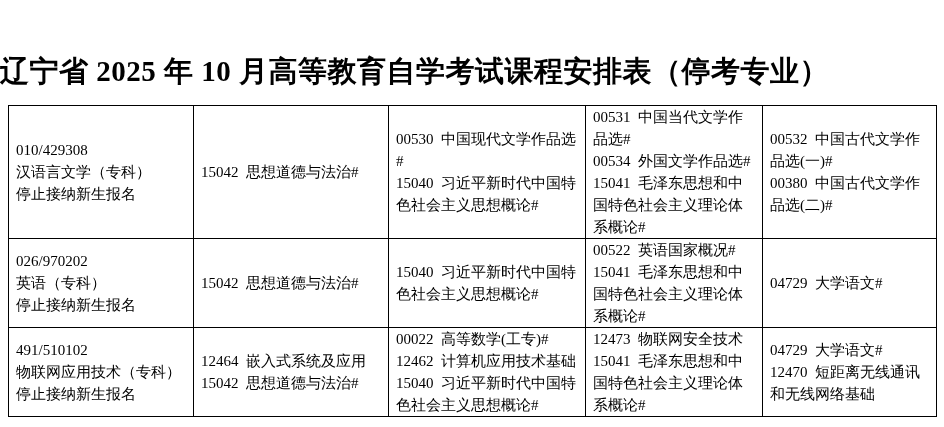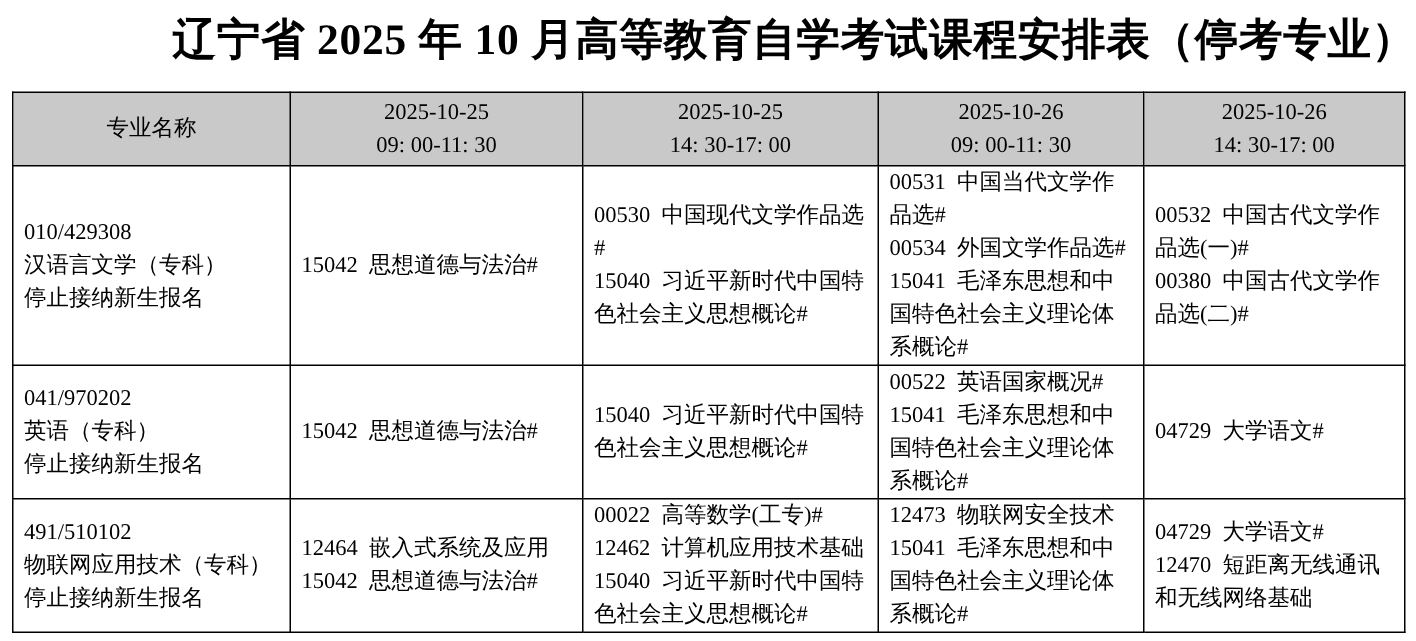--- a/index.html
+++ b/index.html
@@ -6,27 +6,28 @@
     margin: 0;
     padding: 0;
     background: #ffffff;
     width: 944px;
     height: 427px;
     overflow: hidden;
     font-family: "Liberation Serif", "DejaVu Serif", serif;
     color: #000000;
   }
   .title {
-    text-align: right;
+    text-align: left;
     font-size: 29px;
     font-weight: bold;
     line-height: 42px;
     padding-top: 6px;
     letter-spacing: 0.5px;
     white-space: nowrap;
+    margin-top: 44px;
   }
   table.schedule {
     border-collapse: collapse;
     table-layout: fixed;
     width: 928px;
     margin-left: 8px;
     margin-top: 13px;
   }
   col.c0 { width: 185px; }
   col.c1 { width: 195px; }
@@ -64,46 +65,35 @@
 
 <table class="schedule">
   <colgroup>
     <col class="c0">
       <col class="c1">
       <col class="c2">
       <col class="c3">
       <col class="c4">
   </colgroup>
   <tbody>
-    <tr class="hdr">
-      <th>专业名称</th>
-      <th>2025-10-25
-09: 00-11: 30</th>
-      <th>2025-10-25
-14: 30-17: 00</th>
-      <th>2025-10-26
-09: 00-11: 30</th>
-      <th>2025-10-26
-14: 30-17: 00</th>
-    </tr>
     <tr class="r0">
       <td>010/429308
 汉语言文学（专科）
 停止接纳新生报名</td>
       <td>15042  思想道德与法治#</td>
       <td>00530  中国现代文学作品选#
 15040  习近平新时代中国特色社会主义思想概论#</td>
       <td>00531  中国当代文学作品选#
 00534  外国文学作品选#
 15041  毛泽东思想和中国特色社会主义理论体系概论#</td>
       <td>00532  中国古代文学作品选(一)#
 00380  中国古代文学作品选(二)#</td>
     </tr>
     <tr class="r1">
-      <td>041/970202
+      <td>026/970202
 英语（专科）
 停止接纳新生报名</td>
       <td>15042  思想道德与法治#</td>
       <td>15040  习近平新时代中国特色社会主义思想概论#</td>
       <td>00522  英语国家概况#
 15041  毛泽东思想和中国特色社会主义理论体系概论#</td>
       <td>04729  大学语文#</td>
     </tr>
     <tr class="r2">
       <td>491/510102

